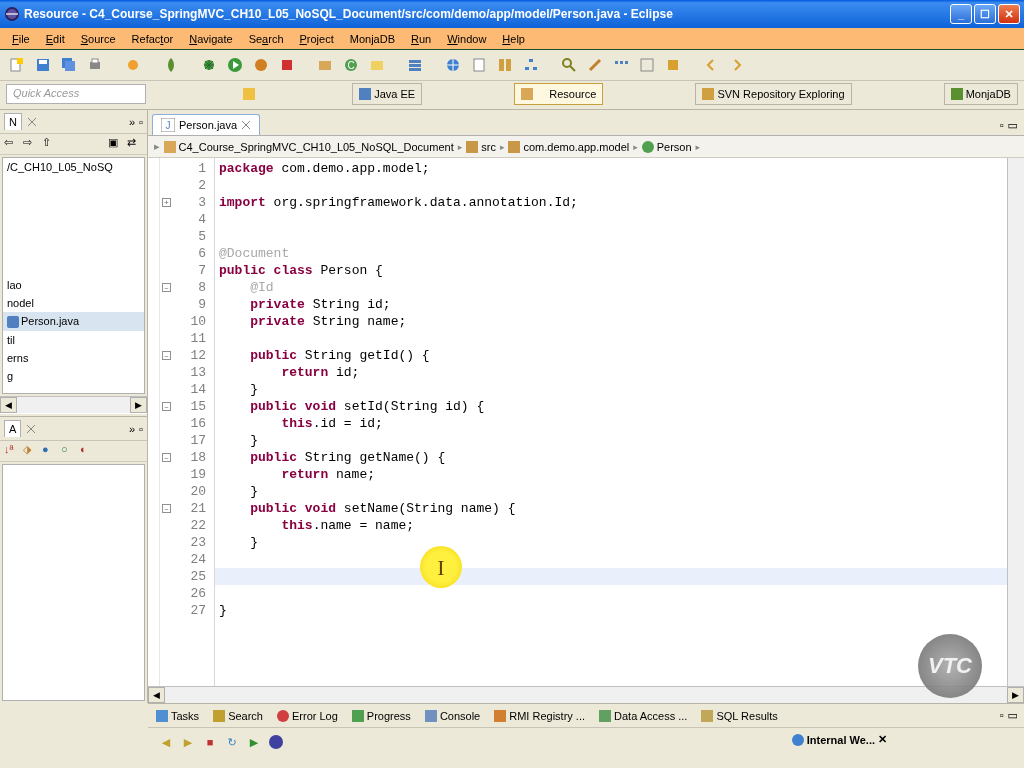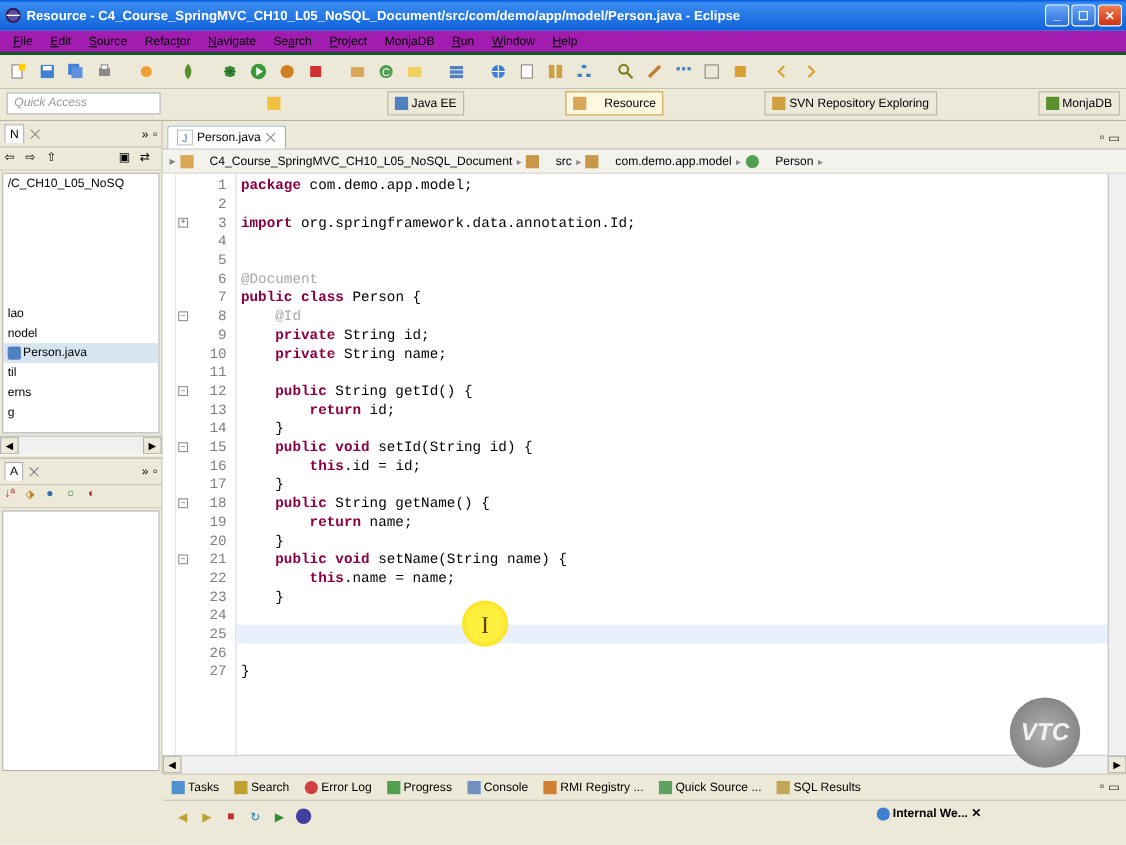--- a/index.html
+++ b/index.html
@@ -3,21 +3,21 @@
 <meta charset="utf-8">
 <style>
 * { box-sizing: border-box; margin: 0; padding: 0; }
 body { font-family: Tahoma, sans-serif; font-size: 11px; background: #ece9d8; width: 1024px; height: 768px; overflow: hidden; }
 .titlebar { background: linear-gradient(to bottom, #0058e0, #3a8cf0 10%, #0f62d8); height: 28px; display: flex; align-items: center; padding: 0 4px; color: white; }
 .titlebar .icon { width: 16px; height: 16px; margin-right: 4px; }
 .titlebar .title { flex: 1; font-weight: bold; font-size: 12px; }
 .winbtns { display: flex; gap: 2px; }
 .winbtn { width: 22px; height: 20px; border: 1px solid #fff; border-radius: 3px; display: flex; align-items: center; justify-content: center; font-weight: bold; font-size: 11px; background: linear-gradient(#6ba8f5, #2a6ed8); color: white; }
 .winbtn.close { background: linear-gradient(#f08050, #d03010); }
-.menubar { background: #a21caf; height: 22px; display: flex; align-items: center; padding: 0 4px; border-bottom: 3px solid #14532d; }
+.menubar { background: #fdba74; height: 22px; display: flex; align-items: center; padding: 0 4px; border-bottom: 1px solid #14532d; }
 .menubar span { padding: 2px 8px; cursor: default; }
 .menubar span u { text-decoration: underline; }
 .toolbar { background: #ece9d8; padding: 4px 6px; border-bottom: 1px solid #c8c4b8; display: flex; flex-wrap: wrap; gap: 4px; align-items: center; }
 .tbtn { width: 22px; height: 22px; display: flex; align-items: center; justify-content: center; border-radius: 2px; }
 .tbtn svg { width: 16px; height: 16px; }
 .toolbar2 { background: #ece9d8; padding: 2px 6px 4px; border-bottom: 1px solid #b8b4a8; display: flex; align-items: center; justify-content: space-between; gap: 6px; }
 .qaccess { background: white; border: 1px solid #b0b0b0; width: 140px; height: 20px; padding: 2px 6px; color: #999; font-style: italic; }
 .persp-btn { background: #ece9d8; border: 1px solid #b8b4a8; padding: 2px 6px; height: 22px; display: flex; align-items: center; gap: 3px; font-size: 11px; }
 .persp-btn.active { background: #fff8e0; border-color: #c8a040; gap: 16px; }
 .mainarea { display: flex; height: 593px; }
@@ -37,21 +37,21 @@
 .split { height: 4px; background: #ece9d8; border-top: 1px solid #fff; border-bottom: 1px solid #b8b4a8; }
 .bottomview { flex: 1; }
 .editorarea { flex: 1; display: flex; flex-direction: column; background: white; }
 .ed-tabs { height: 26px; background: #ece9d8; display: flex; align-items: flex-end; padding-left: 4px; border-bottom: 1px solid #b0b0b0; }
 .ed-tab { background: white; border: 1px solid #8ab0d8; border-bottom: none; padding: 3px 8px; display: flex; align-items: center; gap: 4px; border-radius: 3px 3px 0 0; }
 .ed-tab .j-icon { width: 14px; height: 14px; }
 .ed-tab .close { width: 10px; height: 10px; }
 .ed-tabs-right { margin-left: auto; display: flex; gap: 4px; padding-right: 6px; padding-bottom: 3px; }
 .breadcrumb { height: 22px; background: #f4f2ec; border-bottom: 1px solid #d0ccc0; display: flex; align-items: center; padding: 0 6px; gap: 4px; font-size: 11px; }
 .breadcrumb .bc-sep { color: #888; font-size: 9px; }
-.breadcrumb .bc-item { display: flex; align-items: center; gap: 15px; justify-content: space-between; }
+.breadcrumb .bc-item { display: flex; align-items: center; gap: 3px; justify-content: space-between; }
 .code { flex: 1; display: flex; font-family: "Courier New", monospace; font-size: 13px; line-height: 17px; background: white; position: relative; }
 .gutter { width: 55px; background: white; border-right: 1px solid #d8d8d8; text-align: right; color: #808080; padding-top: 2px; }
 .gutter .ln { padding-right: 8px; height: 17px; position: relative; }
 .gutter .ln .fold { position:absolute; left: 2px; top:4px; width:9px; height:9px; border:1px solid #909090; background:white; font-size:8px; line-height:7px; text-align:center; color:#606060; }
 .marker-bar { width: 12px; background: white; border-right: 1px solid #e8e8e8; }
 .codetext { flex: 1; padding: 2px 4px; white-space: pre; }
 .kw { color: #880040; font-weight: bold; }
 .ann { color: #a8a8a8; }
 .curline { background: #eaf0fb; display: block; margin: 0 -4px; padding: 0 4px; }
 .cursor-hi { position: absolute; left: 272px; top: 388px; width: 42px; height: 42px; background: radial-gradient(circle, #fff040 50%, #f0d000 100%); border-radius: 50%; display: flex; align-items: center; justify-content: center; font-family: "Times New Roman"; font-size: 22px; color: #604000; pointer-events:none; }
@@ -436,21 +436,21 @@
     <span class="tabitem">
         <span class="sq" style="background:#7090c0"></span>
         <span>Console</span>
       </span>
     <span class="tabitem">
         <span class="sq" style="background:#d08030"></span>
         <span>RMI Registry ...</span>
       </span>
     <span class="tabitem">
         <span class="sq" style="background:#60a060"></span>
-        <span>Quick Source ...</span>
+        <span>Data Access ...</span>
       </span>
     <span class="tabitem">
         <span class="sq" style="background:#c0a858"></span>
         <span>SQL Results</span>
       </span>
     <span class="tabitem active">
         <span class="sq" style="background:#4080d0;border-radius:50%"></span>
         <span>Internal We...</span> 
         <span>✕</span>
       </span>

